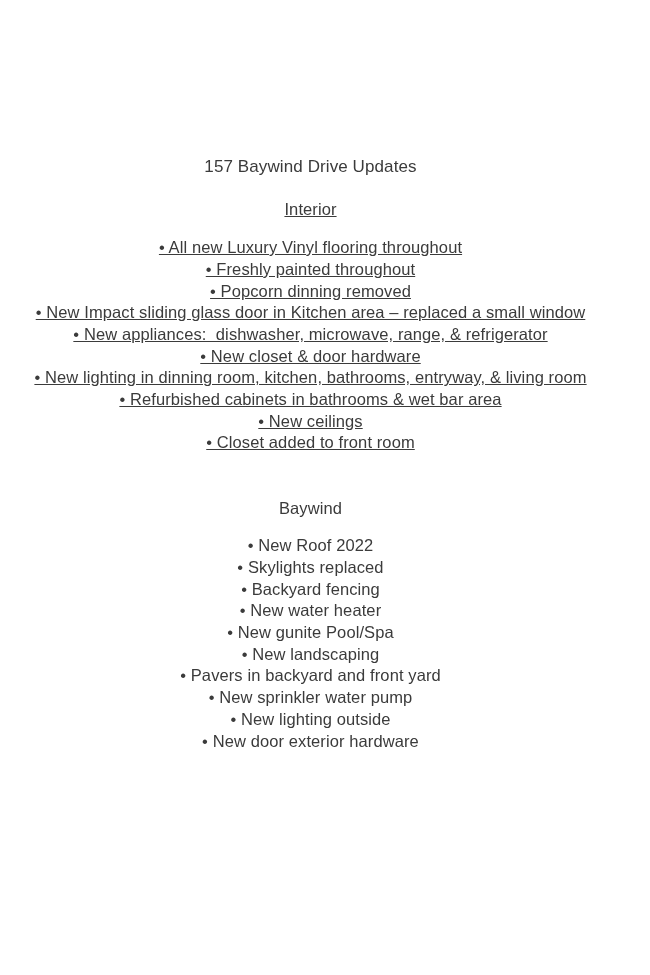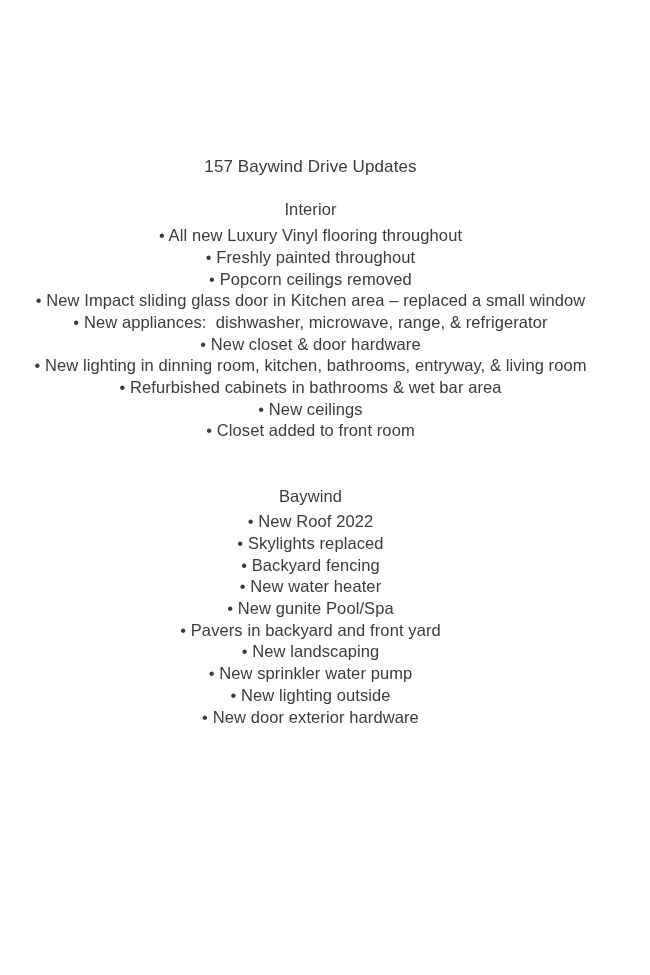--- a/index.html
+++ b/index.html
@@ -21,63 +21,63 @@
     left: 0;
     width: 621px;
     text-align: center;
     font-size: 16.5px;
     line-height: 21.7px;
     letter-spacing: 0.1px;
   }
   .title {
     font-size: 17px;
   }
-  .section-interior { margin-top: 21.7px; }   
+  .section-interior { margin-top: 21.7px; text-decoration: underline; }   
   .section-exterior { margin-top: 43.4px; }   
   ul.items {
     list-style: none;
-    margin: 4px;
+    margin: 16px;
     padding: 0;
   }
   ul.items li {
     white-space: pre-wrap; 
   }
 </style>
 </head>
 <body style="background: rgb(255, 255, 255);">
 
 <div class="doc" style="color: rgb(59, 59, 59);">
 
   <div class="title">157 Baywind Drive Updates</div>
 
   <section class="section section-interior">
     <div class="heading">Interior</div>
     <ul class="items">
         <li>• All new Luxury Vinyl flooring throughout</li>
         <li>• Freshly painted throughout</li>
-        <li>• Popcorn ceilings removed</li>
+        <li>• Popcorn dinning removed</li>
         <li>• New Impact sliding glass door in Kitchen area – replaced a small window</li>
         <li>• New appliances:  dishwasher, microwave, range, &amp; refrigerator</li>
         <li>• New closet &amp; door hardware</li>
         <li>• New lighting in dinning room, kitchen, bathrooms, entryway, &amp; living room</li>
         <li>• Refurbished cabinets in bathrooms &amp; wet bar area</li>
         <li>• New ceilings</li>
         <li>• Closet added to front room</li>
       </ul>
   </section>
 
   <section class="section section-exterior">
     <div class="heading">Baywind</div>
     <ul class="items">
         <li>• New Roof 2022</li>
         <li>• Skylights replaced</li>
         <li>• Backyard fencing</li>
         <li>• New water heater</li>
         <li>• New gunite Pool/Spa</li>
+        <li>• New landscaping</li>
         <li>• Pavers in backyard and front yard</li>
-        <li>• New landscaping</li>
         <li>• New sprinkler water pump</li>
         <li>• New lighting outside</li>
         <li>• New door exterior hardware</li>
       </ul>
   </section>
 
 </div>
 
 </body></html>

